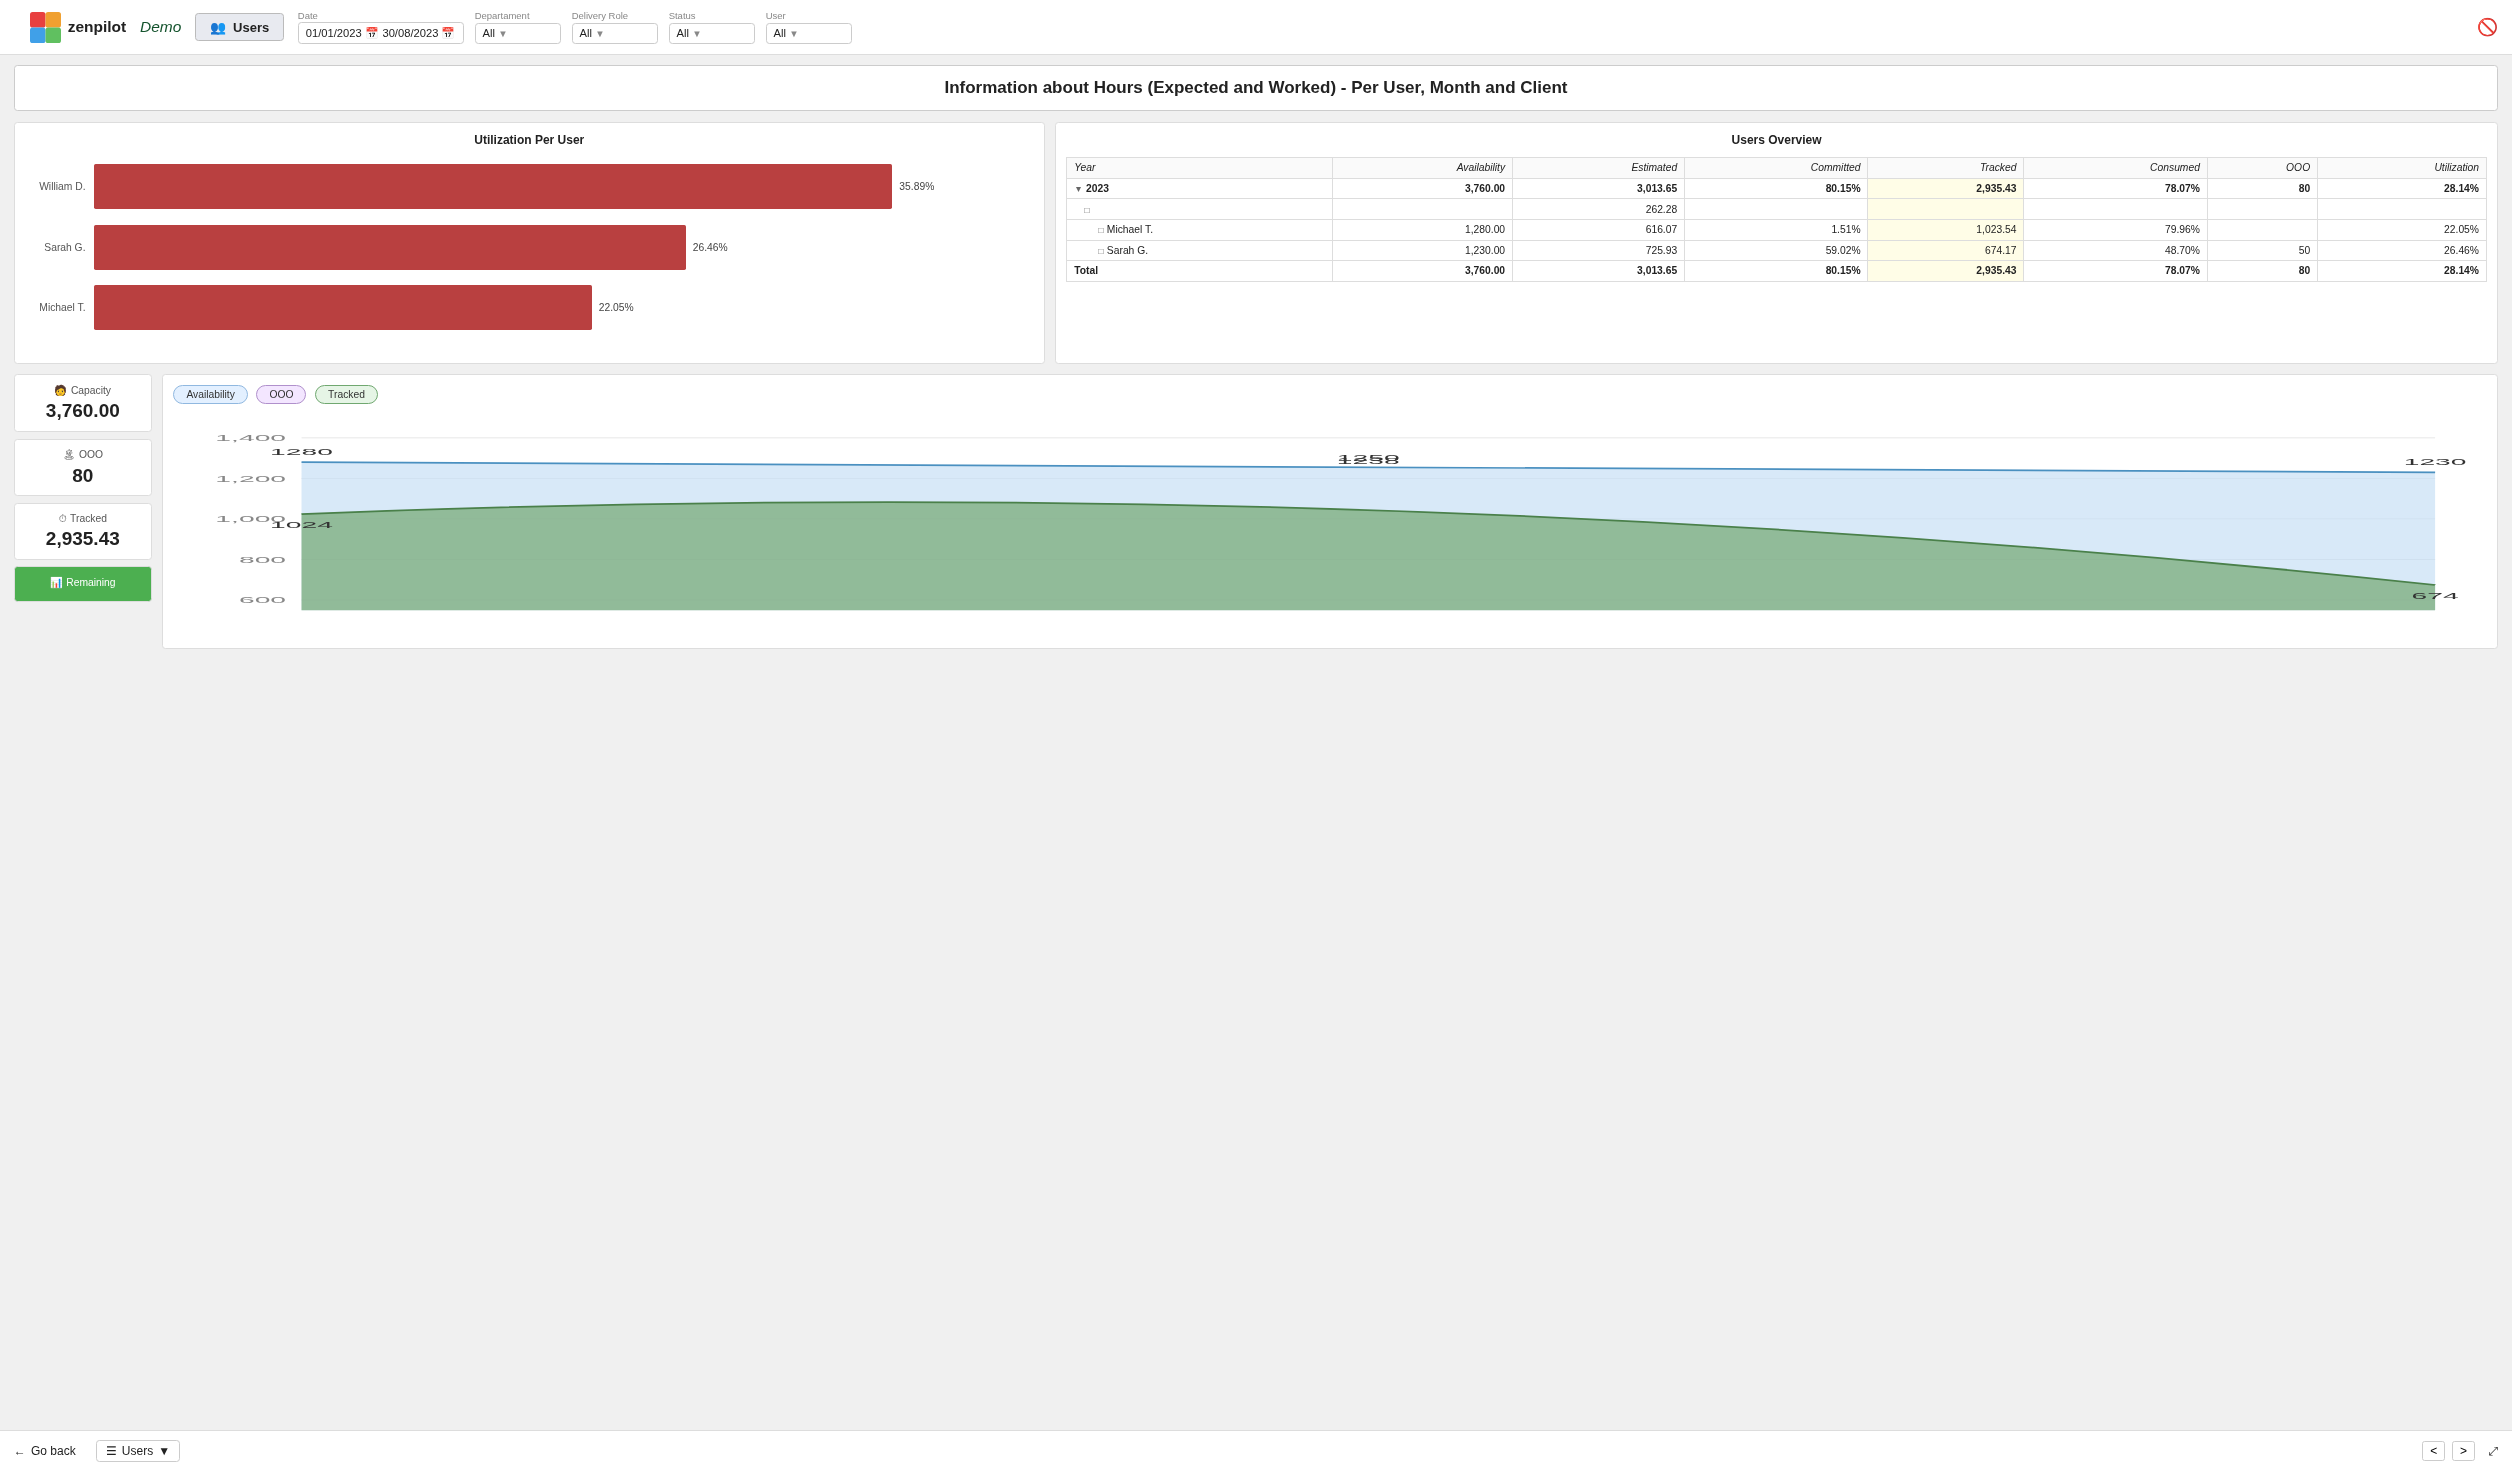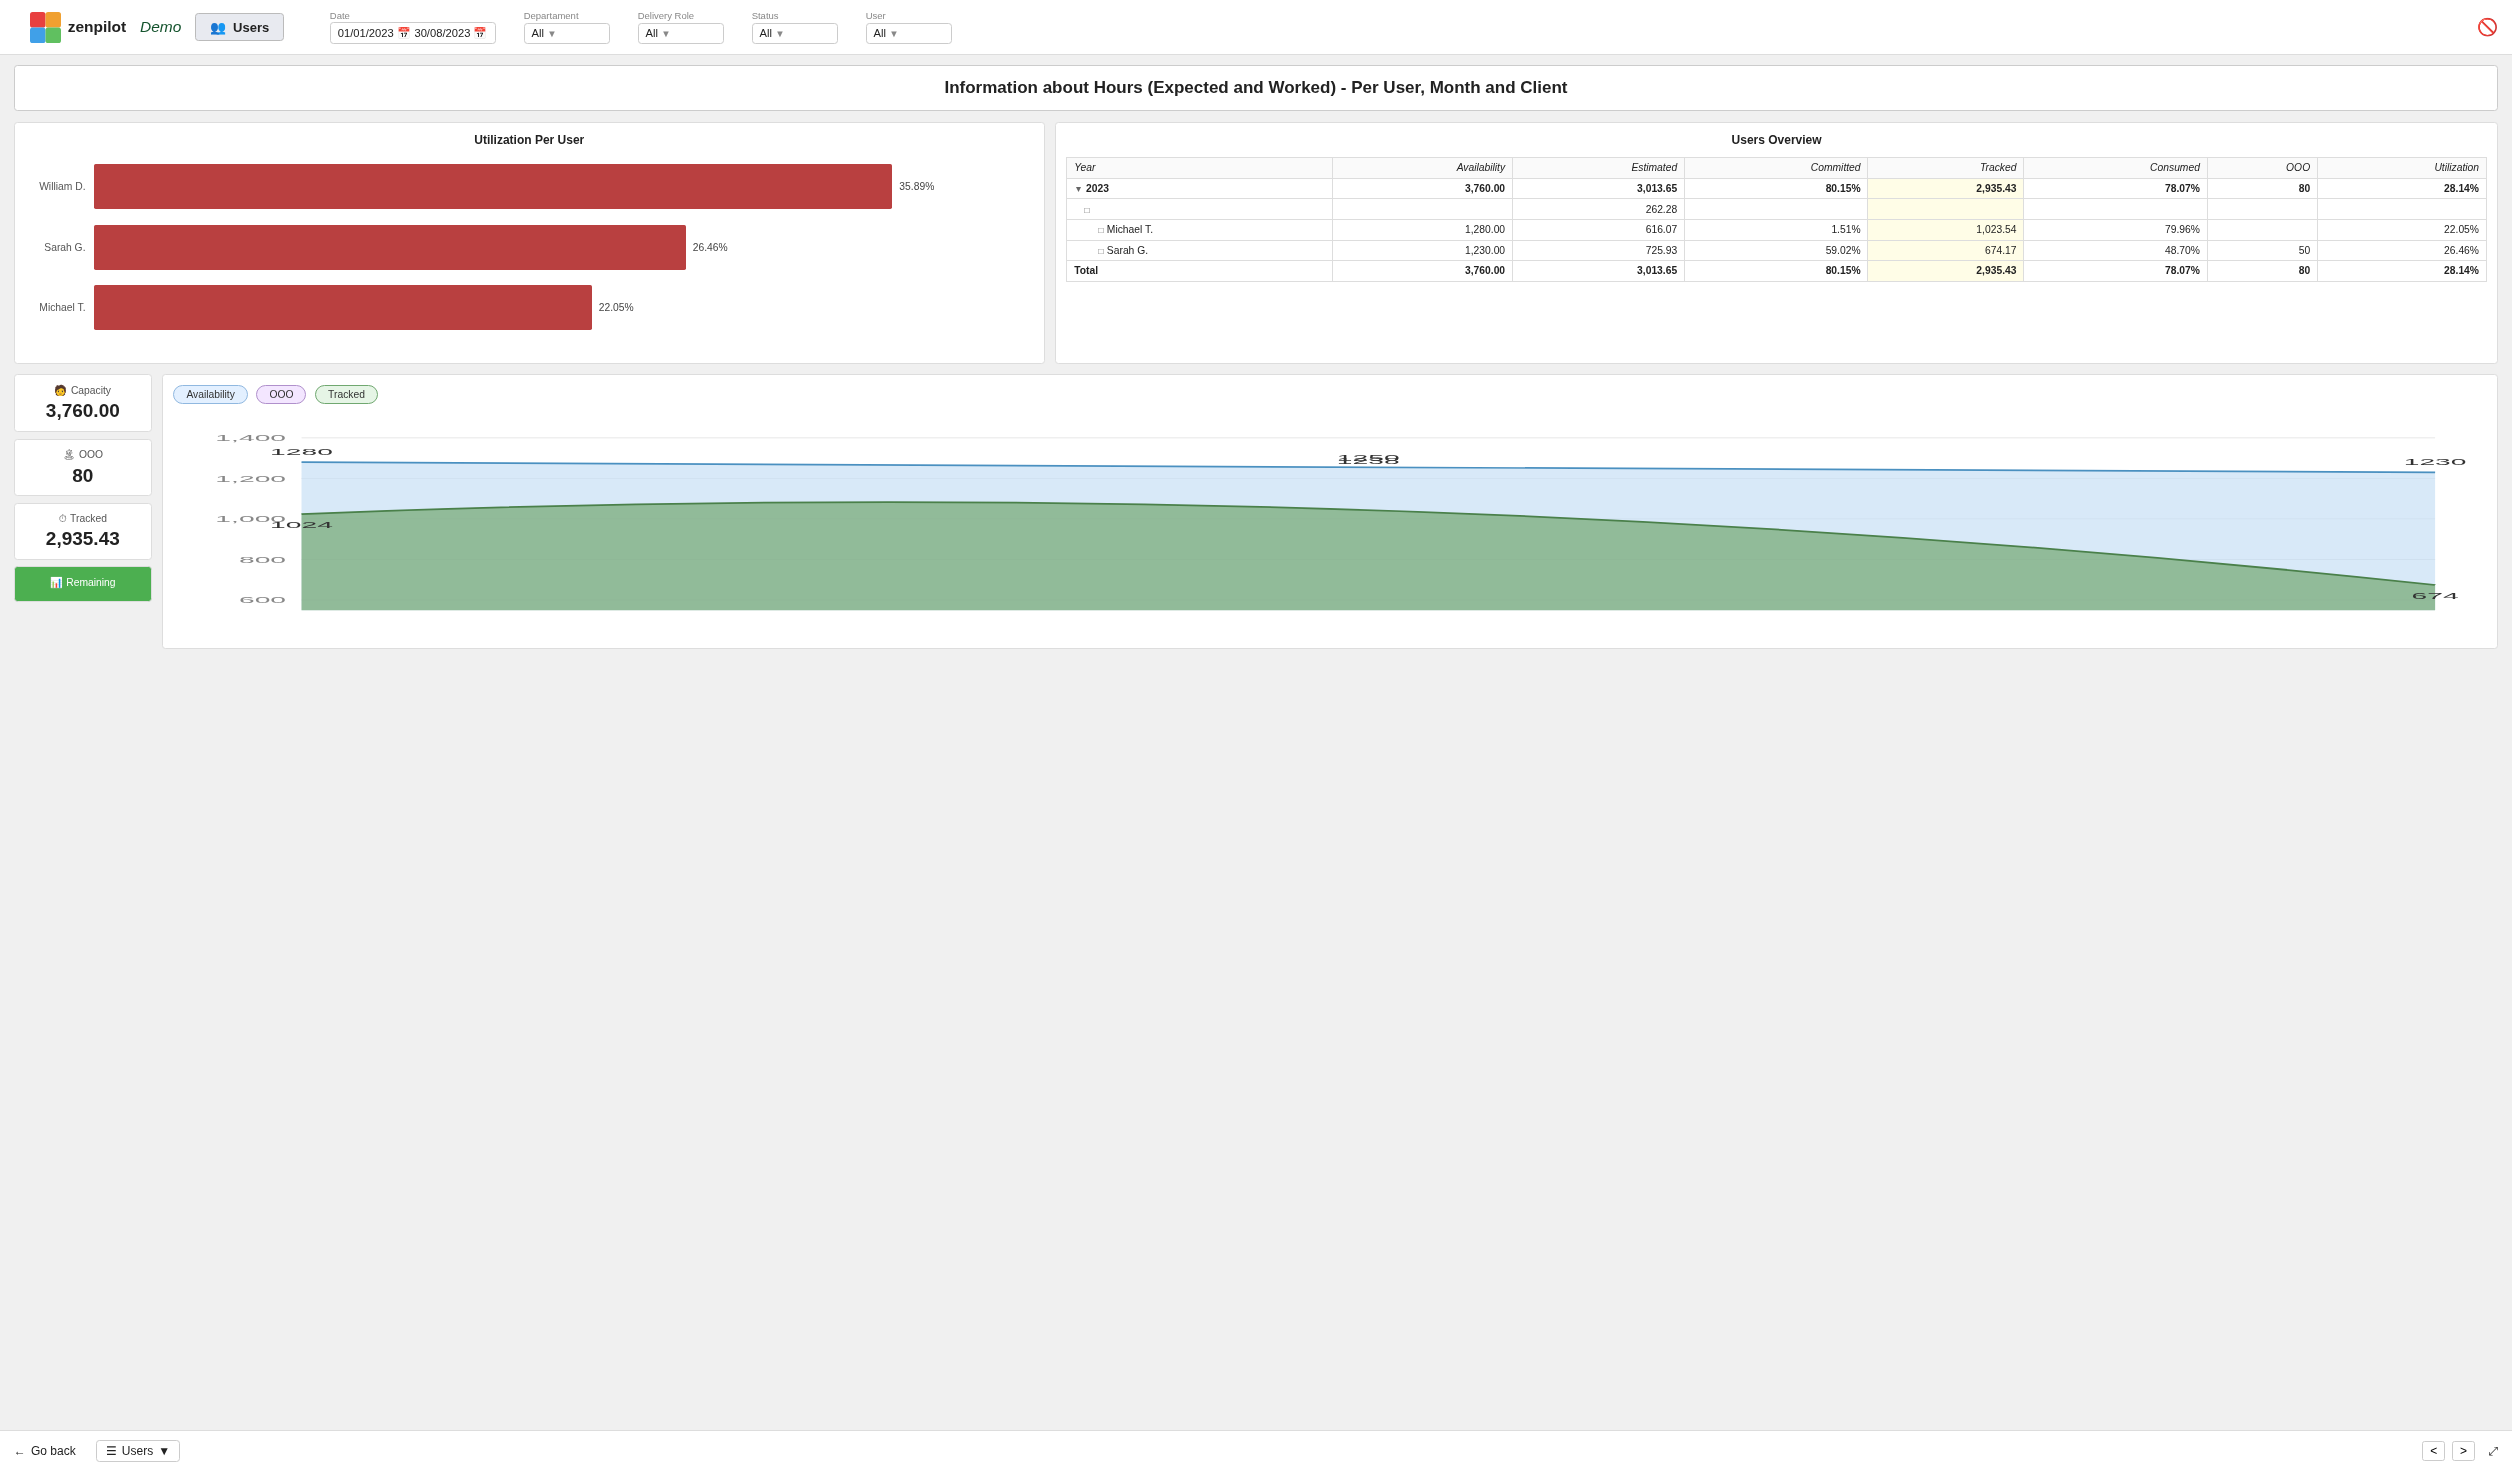--- a/index.html
+++ b/index.html
@@ -45,23 +45,22 @@
       border: 0.9px solid #bbb;
       border-radius: 3.4px;
       padding: 5.2px 13.8px;
       font-size: 13px;
       font-weight: bold;
       cursor: pointer;
     }
     .filter-bar {
       display: flex;
       align-items: center;
-      gap: 28px;
+      gap: 11px;
       flex: 1;
-      margin-left: 32px;
     }
     .filter-group {
       display: flex;
       flex-direction: column;
       gap: 1.7px;
     }
     .filter-label {
       font-size: 9.5px;
       color: #888;
     }

